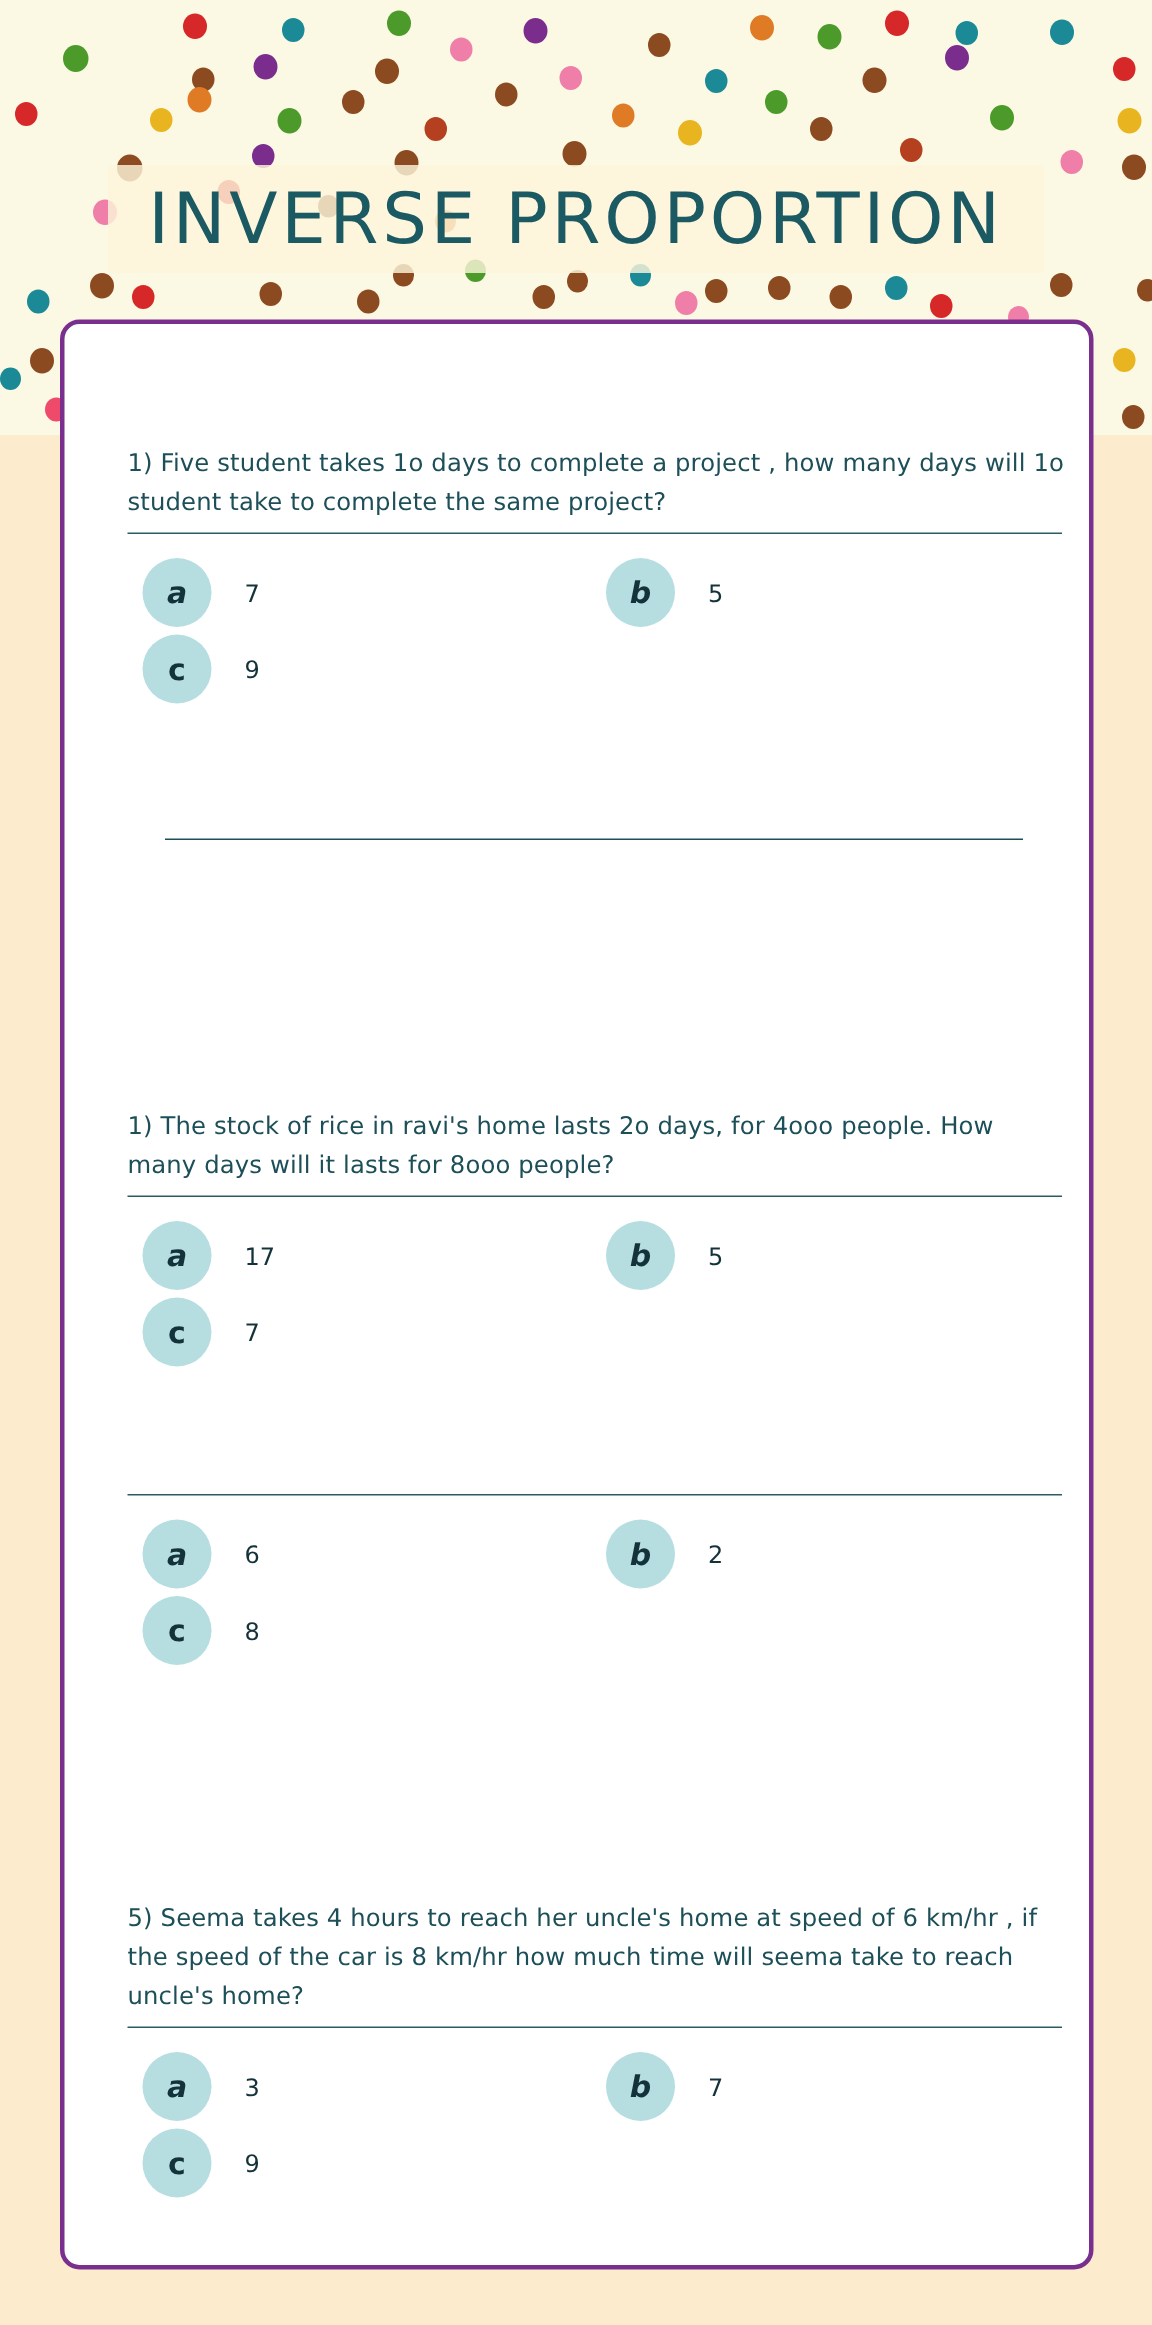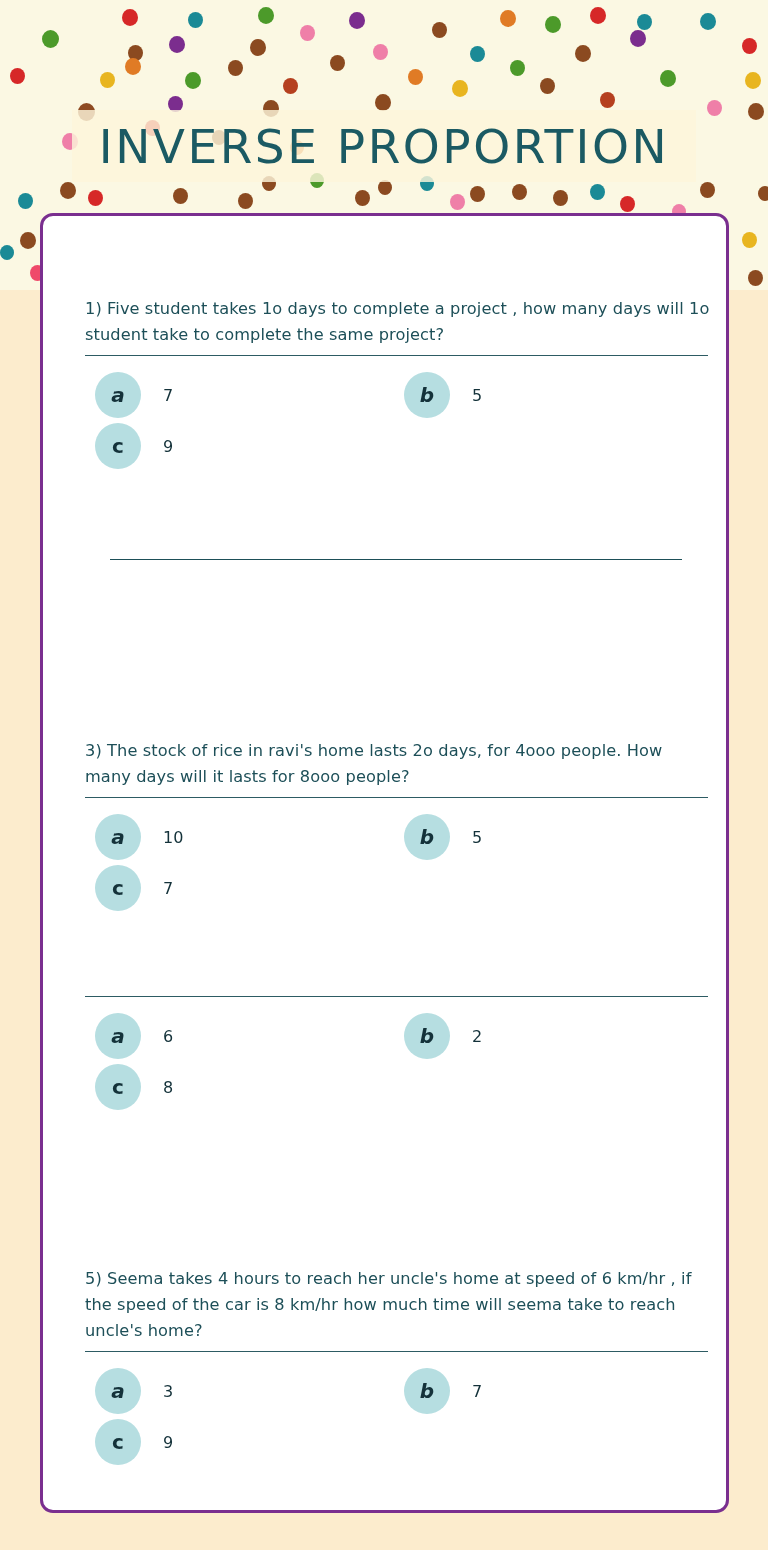--- a/index.html
+++ b/index.html
@@ -230,26 +230,26 @@
           <div class="option col-a row-2">
             <div class="opt-circle upright">c</div>
             <div class="opt-value">9</div>
           </div>
         </div>
       </div>
       <div class="question-block" style="top: 333px;">
         <div class="answer-rule"></div>
       </div>
       <div class="question-block" style="top: 522px;">
-        <div class="q-text">3) The stock of rice in ravi's home lasts 2o days, for 4ooo people. How many days will it lasts for 8ooo people?</div>
-        <div class="q-rule"></div>
-        <div class="options">
-          <div class="option col-a row-1">
-            <div class="opt-circle">a</div>
-            <div class="opt-value">10</div>
+        <div class="q-text">1) The stock of rice in ravi's home lasts 2o days, for 4ooo people. How many days will it lasts for 8ooo people?</div>
+        <div class="q-rule"></div>
+        <div class="options">
+          <div class="option col-a row-1">
+            <div class="opt-circle">a</div>
+            <div class="opt-value">17</div>
           </div>
           <div class="option col-b row-1">
             <div class="opt-circle">b</div>
             <div class="opt-value">5</div>
           </div>
           <div class="option col-a row-2">
             <div class="opt-circle upright">c</div>
             <div class="opt-value">7</div>
           </div>
         </div>

